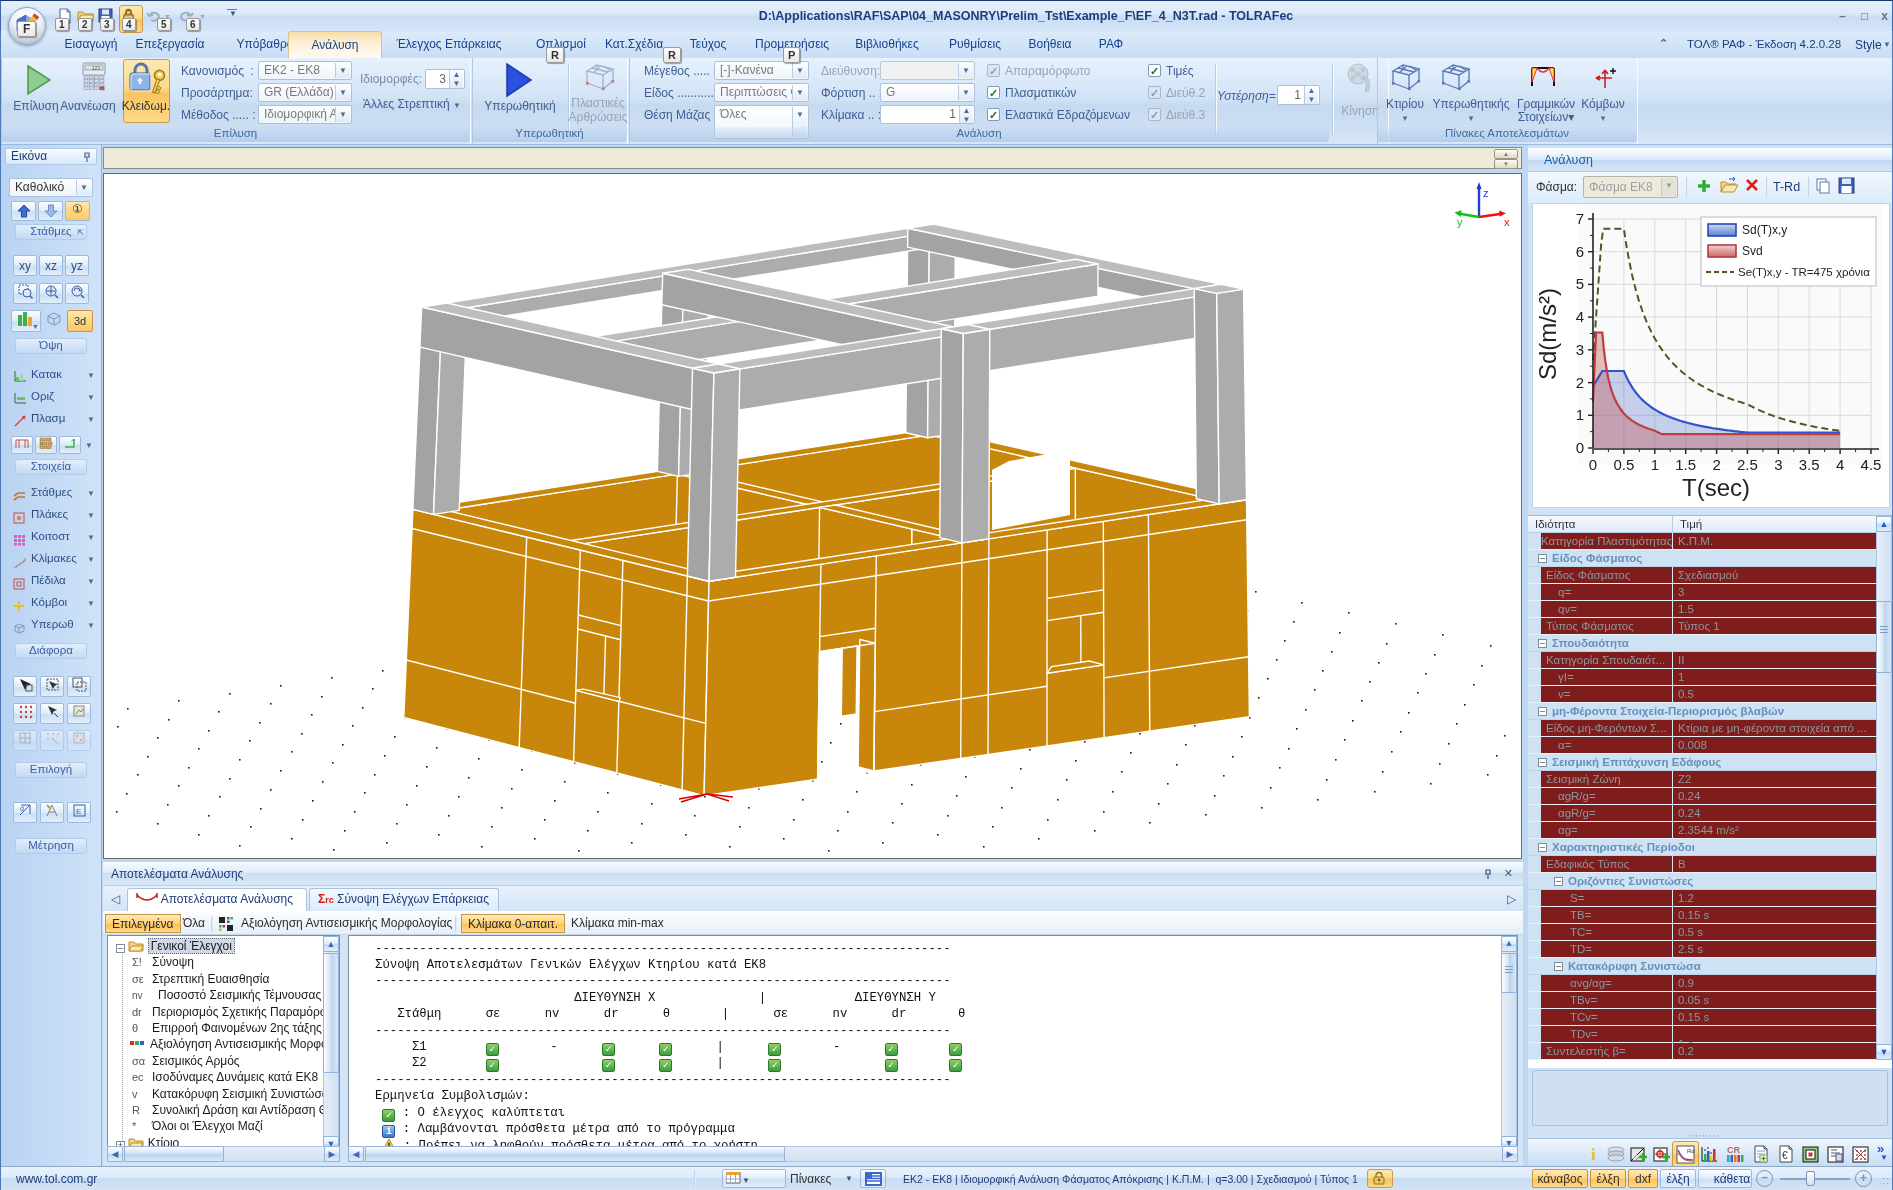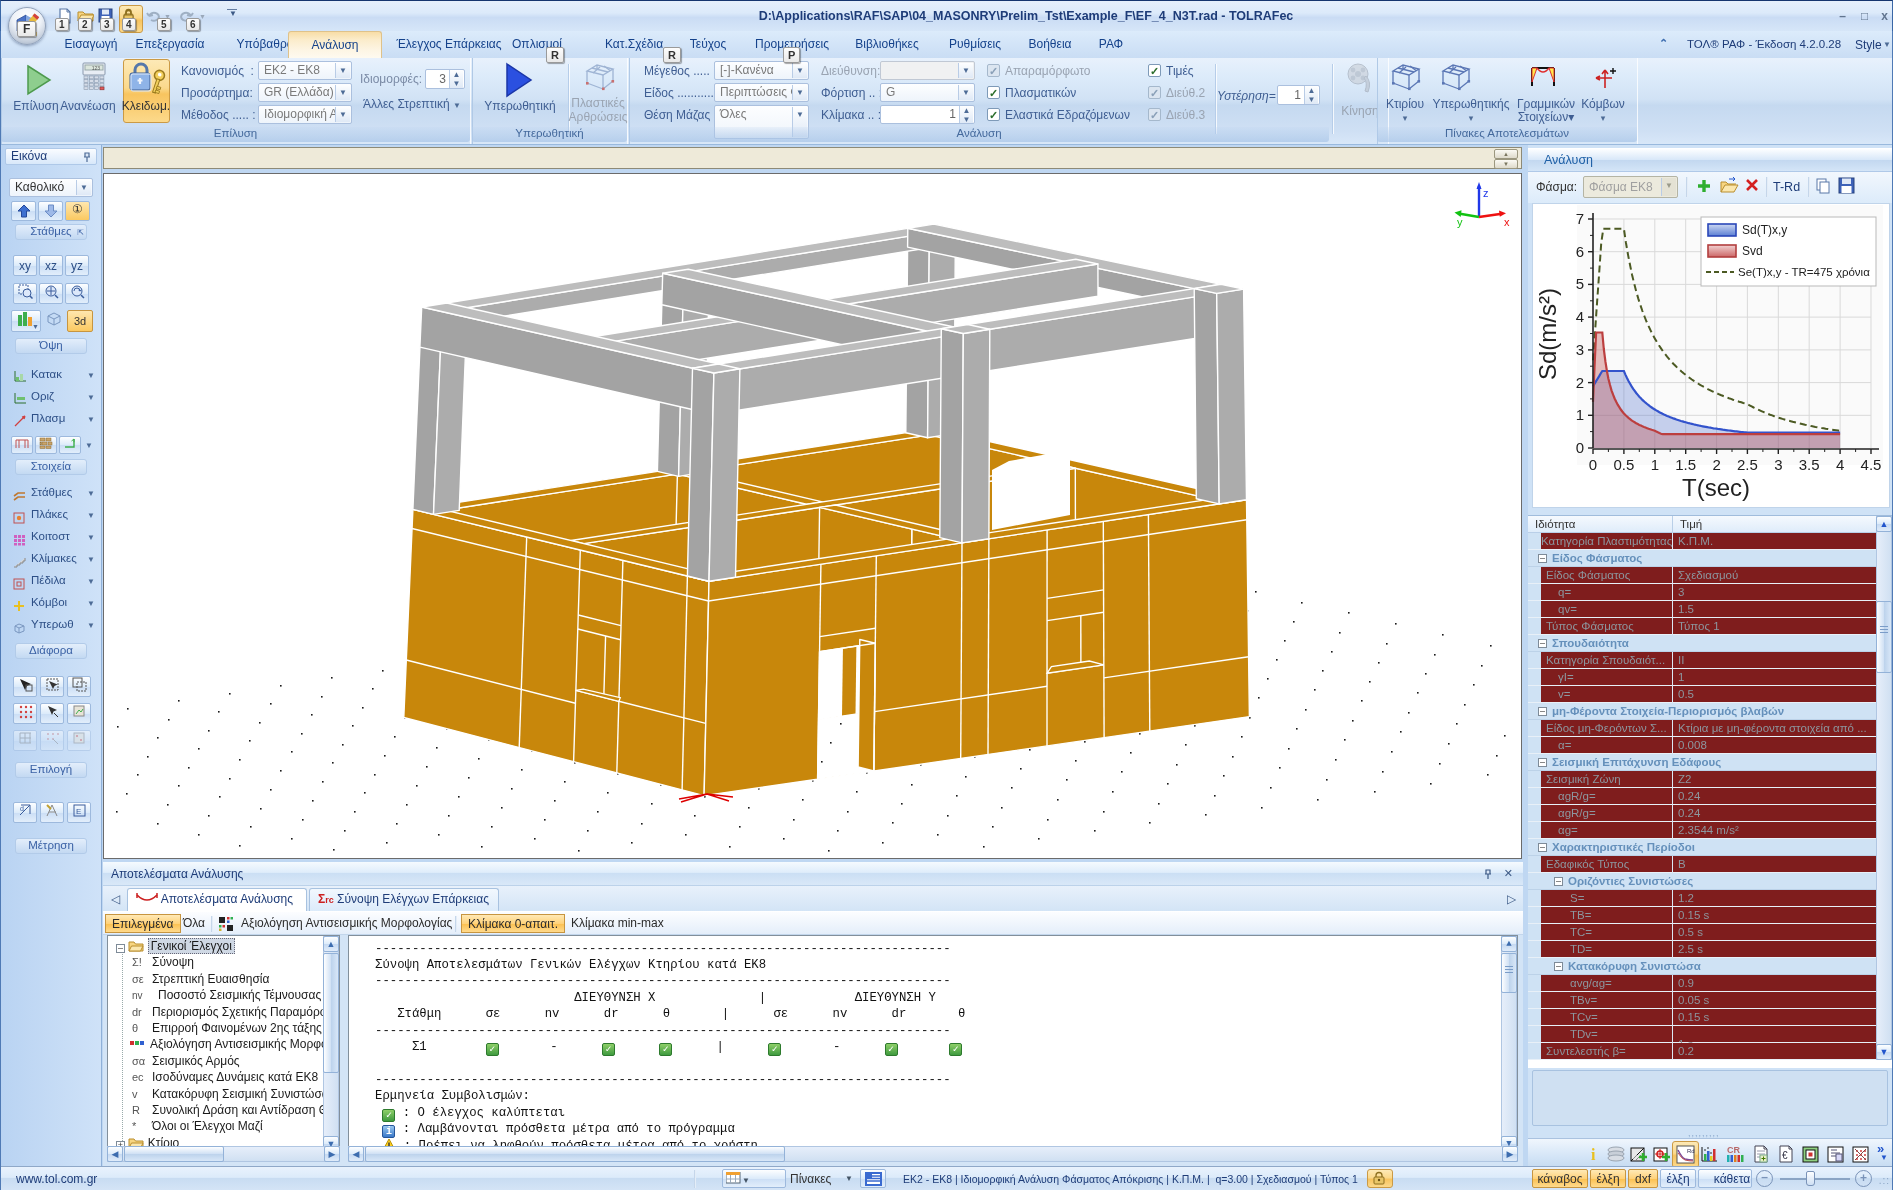--- a/index.html
+++ b/index.html
@@ -164,21 +164,21 @@
     <div class="keytip abs" style="left:185px;top:17px">6</div>
     <div class="abs" style="left:228px;top:8px;font-size:8px;color:#3d5a86;z-index:5">▼</div>
     <div class="abs" style="left:226px;top:2px;font-size:10px;color:#3d5a86;z-index:5">―</div>
   </div>
 <div id="tabsrow" class="abs">
     <div class="rtab abs" style="left:62px;width:56px">Εισαγωγή</div>
     <div class="rtab abs" style="left:132px;width:74px">Επεξεργασία</div>
     <div class="rtab abs" style="left:234px;width:60px">Υπόβαθρο</div>
     <div class="rtab active abs" style="left:287px;width:94px">Ανάλυση</div>
     <div class="rtab abs" style="left:393px;width:110px">Έλεγχος Επάρκειας</div>
-    <div class="rtab abs" style="left:508px;width:56px">Οπλισμοί</div>
+    <div class="rtab abs" style="left:532px;width:56px">Οπλισμοί</div>
     <div class="rtab abs" style="left:601px;width:64px">Κατ.Σχέδια</div>
     <div class="rtab abs" style="left:685px;width:44px">Τεύχος</div>
     <div class="rtab abs" style="left:752px;width:78px">Προμετρήσεις</div>
     <div class="rtab abs" style="left:852px;width:68px">Βιβλιοθήκες</div>
     <div class="rtab abs" style="left:946px;width:56px">Ρυθμίσεις</div>
     <div class="rtab abs" style="left:1025px;width:48px">Βοήθεια</div>
     <div class="rtab abs" style="left:1095px;width:30px">ΡΑΦ</div>
     <div class="abs" style="left:1658px;top:6px;font-size:11px;color:#3d6daf;font-weight:bold">⌃</div>
     <div class="abs" style="left:1686px;top:7px;font-size:11.5px;color:#1e3c78">ΤΟΛ® ΡΑΦ - Έκδοση 4.2.0.28</div>
     <div class="abs" style="left:1854px;top:7px;font-size:12px;color:#1e3c78">Style</div>
@@ -1459,20 +1459,21 @@
     <div class="sb-arrow abs" style="left:221px;top:284px;width:16px;height:16px;font-size:9px;line-height:15px">▶</div>
     <div class="sb-thumbh abs" style="left:21px;top:284px;width:100px;height:16px"></div>
     <div id="textarea" class="abs">
       <div class="mline" style="top:6px">------------------------------------------------------------------------------</div>
       <div class="mline" style="top:22px">Σύνοψη Αποτελεσμάτων Γενικών Ελέγχων Κτηρίου κατά ΕΚ8</div>
       <div class="mline" style="top:38px">------------------------------------------------------------------------------</div>
       <div class="mline" style="top:55px">                           ΔΙΕΥΘΥΝΣΗ X              |            ΔΙΕΥΘΥΝΣΗ Y</div>
       <div class="mline" style="top:71px">   Στάθμη      σε      nv      dr      θ       |      σε      nv      dr       θ</div>
       <div class="mline" style="top:88px">------------------------------------------------------------------------------</div>
       <div class="mline" style="top:104px">     Σ1        <span class="gcheck">✓</span>       -      <span class="gcheck">✓</span>      <span class="gcheck">✓</span>      |      <span class="gcheck">✓</span>       -      <span class="gcheck">✓</span>       <span class="gcheck">✓</span></div>
+      <div class="mline" style="top:120px">     Σ2        <span class="gcheck">✓</span>              <span class="gcheck">✓</span>      <span class="gcheck">✓</span>      |      <span class="gcheck">✓</span>              <span class="gcheck">✓</span>       <span class="gcheck">✓</span></div>
       <div class="mline" style="top:137px">------------------------------------------------------------------------------</div>
       <div class="mline" style="top:153px">Ερμηνεία Συμβολισμών:</div>
       <div class="mline" style="top:170px"> <span class="gcheck">✓</span> : Ο έλεγχος καλύπτεται</div>
       <div class="mline" style="top:186px"> <span style="display:inline-block;width:13px;height:13px;background:linear-gradient(#9ac8f0,#3a78c8);border:1px solid #25559a;border-radius:2px;color:#fff;font-size:10px;line-height:12px;text-align:center;vertical-align:-2px;font-weight:bold">i</span> : Λαμβάνονται πρόσθετα μέτρα από το πρόγραμμα</div>
       <div class="mline" style="top:202px"> <span style="display:inline-block;width:14px;height:13px;vertical-align:-2px"><svg width="14" height="13" viewBox="0 0 14 13">
             <path d="M7 1 L13 12 H1 Z" fill="#ffd020" stroke="#b89000"></path>
             <path d="M7 4.5 v4 M7 10 v1.2" stroke="#333" stroke-width="1.4"></path>
           </svg></span> : Πρέπει να ληφθούν πρόσθετα μέτρα από το χρήστη</div>
       <div class="sb-track abs" style="left:1152px;top:0;width:16px;height:216px"></div>
       <div class="sb-arrow abs" style="left:1152px;top:0px;width:16px;height:16px;font-size:9px;line-height:15px">▲</div>

